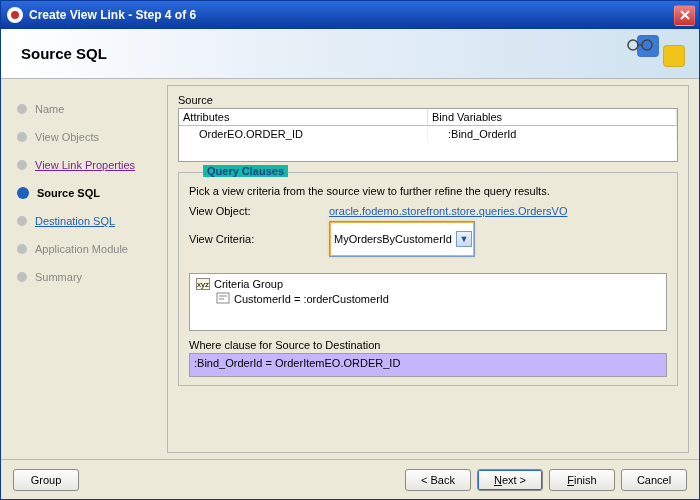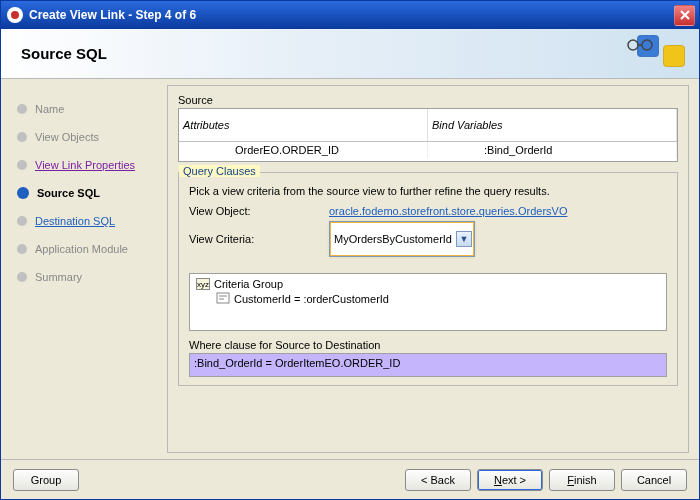--- a/index.html
+++ b/index.html
@@ -116,49 +116,47 @@
     background:#fff;
     height:54px;
     width:100%;
     font-size:11px;
   }
   .grid .hdr {
     display:flex;
     border-bottom:1px solid #c0c0c0;
   }
   .grid .hdr div {
-    padding:10px 4px;
+    padding:2px 4px;
     flex:1;
     border-right:1px solid #e0e0e0;
     background:#fff;
-    font-style:italic;
   }
   .grid .row {
     display:flex;
   }
   .grid .row div {
-    padding:2px 8px;
+    padding:2px 20px;
     flex:1;
     border-right:1px solid #f0f0f0;
-    margin-left:48px;
   }
   
   .groupbox {
     border:1px solid #b8b8b8;
     margin-top:10px;
     padding: 10px 10px 8px 10px;
     position:relative;
   }
   .groupbox > .legend {
     position:absolute;
-    top:-8px; left:0;
-    background:#fef9c3;
+    top:-8px; left:24px;
+    background:#14b8a6;
     padding:0 4px;
     color:#15428b;
-    font-weight:normal;
+    font-weight:bold;
   }
   .instr { margin:2px 0 8px 0; }
   .formrow {
     display:flex;
     align-items:center;
     margin:4px 0;
   }
   .formrow .lbl { width:140px; }
   .formrow .val { }
   .formrow a { color:#1e5fbf; }

